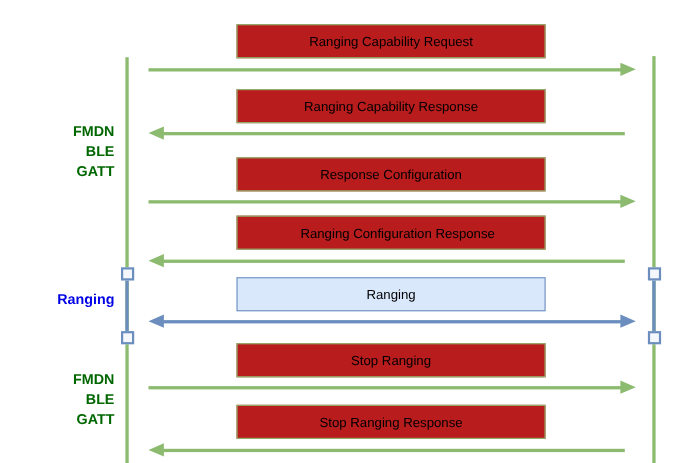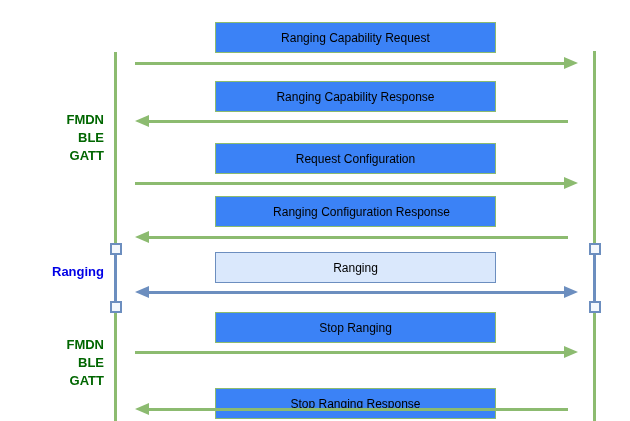--- a/index.html
+++ b/index.html
@@ -16,21 +16,21 @@
     position:absolute;width:12px;height:12px;box-sizing:border-box;
     background:#f4f8fd;border:2px solid #6c8ebf;
   }
 
   
   .msg-box{
     position:absolute;left:215px;width:281px;height:31px;box-sizing:border-box;
     display:flex;align-items:center;justify-content:center;
     font-size:12px;color:#000000;text-align:center;
   }
-  .msg-box.green{background:#3b82f6;border:1.5px solid #8cbb70;}
+  .msg-box.green{background:#b91c1c;border:1.5px solid #8cbb70;}
   .msg-box.blue{background:#dae8fc;border:1.5px solid #6c8ebf;}
 
   
   .arrow{position:absolute;left:135px;width:443px;height:14px;}
   .arrow .line{position:absolute;top:50%;height:3px;margin-top:-1.5px;}
   .arrow.green .line{background:#8cbb70;}
   .arrow.blue .line{background:#6c8ebf;}
   .arrow.dir-right .line{left:0;right:12px;}
   .arrow.dir-left .line{left:12px;right:10px;}
   .arrow.dir-both .line{left:12px;right:12px;}
@@ -88,21 +88,21 @@
 
   <div class="msg-box green" style="top:81px;justify-content:center;">
     <span>Ranging Capability Response</span>
   </div>
   <div class="arrow green dir-left" style="top:114px;">
     <div class="line"></div>
     <div class="head left"></div>
   </div>
 
   <div class="msg-box green" style="top:143px;">
-    <span>Request Configuration</span>
+    <span>Response Configuration</span>
   </div>
   <div class="arrow green dir-right" style="top:176px;">
     <div class="line"></div>
     <div class="head right"></div>
   </div>
 
   <div class="msg-box green" style="top:196px;padding-left:12px;">
     <span>Ranging Configuration Response</span>
   </div>
   <div class="arrow green dir-left" style="top:230px;">
@@ -120,21 +120,21 @@
   </div>
 
   <div class="msg-box green" style="top:312px;">
     <span>Stop Ranging</span>
   </div>
   <div class="arrow green dir-right" style="top:345px;">
     <div class="line"></div>
     <div class="head right"></div>
   </div>
 
-  <div class="msg-box green" style="top:388px;">
+  <div class="msg-box green" style="top:368px;">
     <span>Stop Ranging Response</span>
   </div>
   <div class="arrow green dir-left" style="top:402px;">
     <div class="line"></div>
     <div class="head left"></div>
   </div>
 
 </div>
 
 </body></html>

